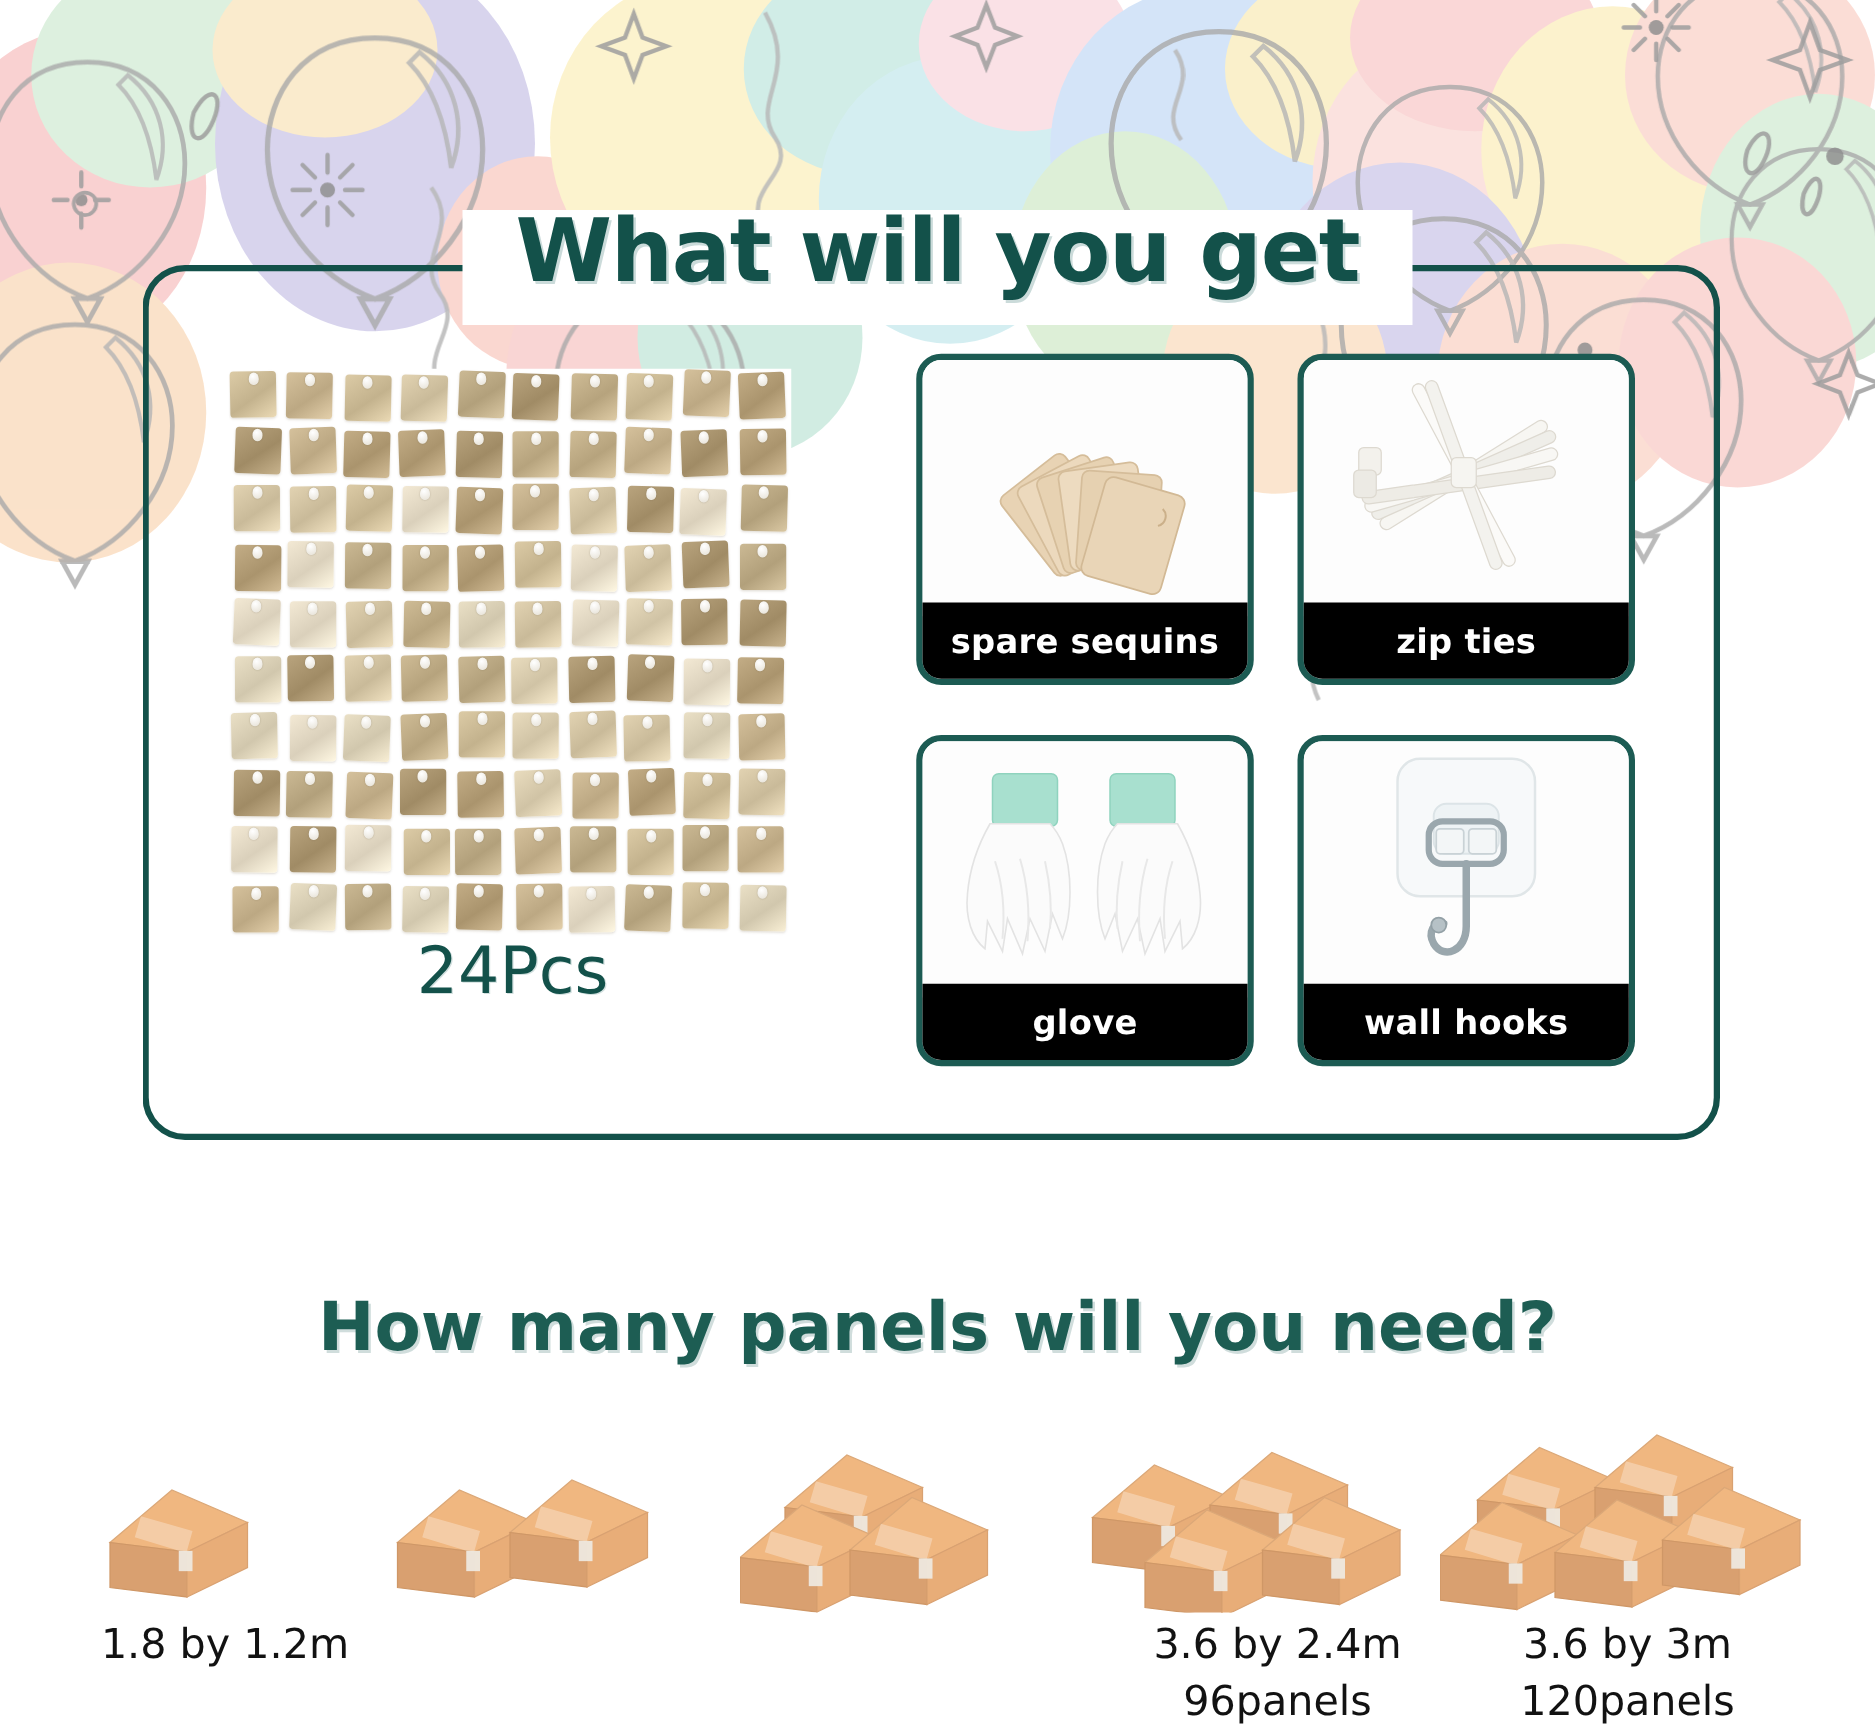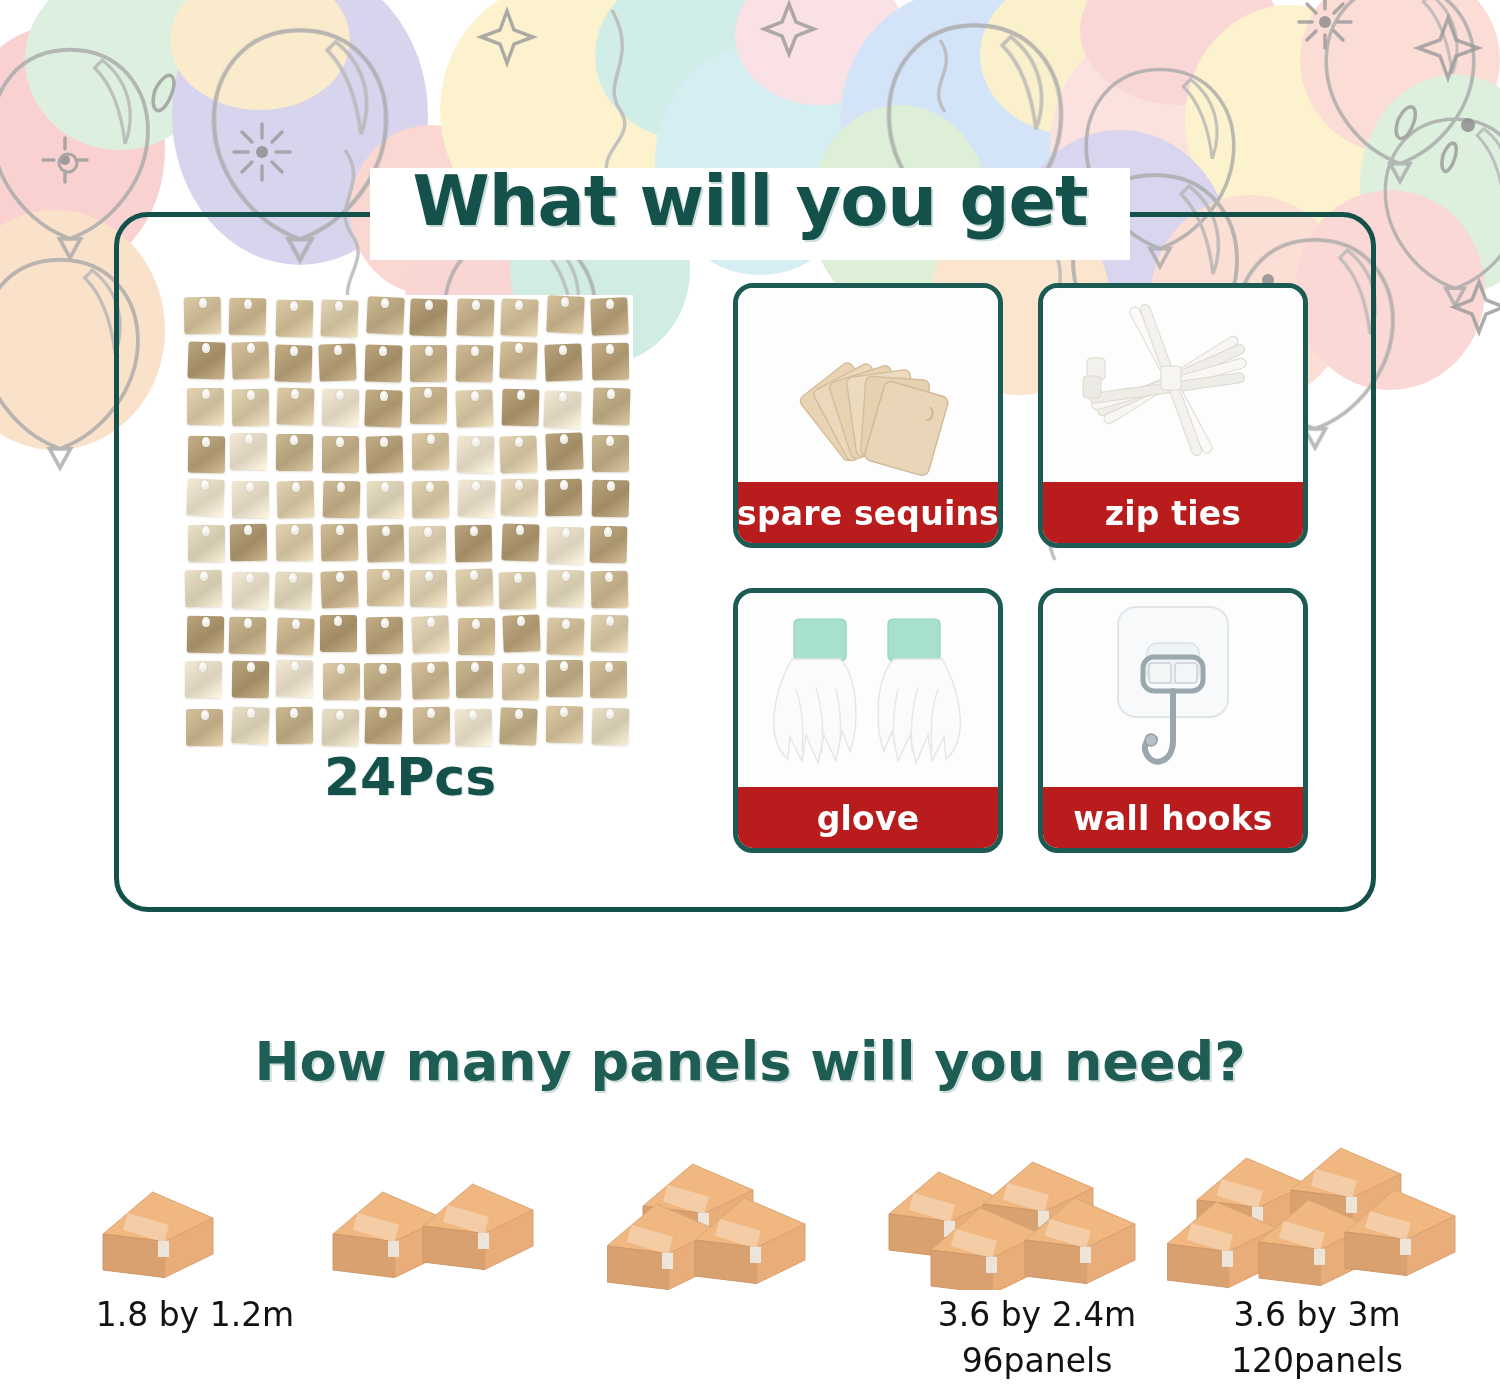--- a/index.html
+++ b/index.html
@@ -45,56 +45,56 @@
   }
   .panel-grid{position:absolute;left:0;top:0;width:450px;height:455px;}
   .sq{position:absolute;border-radius:3px;box-shadow:0 1px 2px rgba(120,100,70,.22);}
   .clip{position:absolute;width:8px;height:10px;border-radius:50% 50% 45% 45%;
         background:radial-gradient(circle at 40% 30%,#ffffff,#e5e0d4);
         box-shadow:0 0 1px rgba(90,80,60,.5);}
   .panel-caption{
     position:absolute;left:150px;top:750px;width:520px;text-align:center;z-index:6;
   }
   .pc-big{
-    font-family:"DejaVu Sans", sans-serif;font-weight:700;font-size:52px;color:#13514a;
+    font-family:"DejaVu Sans", sans-serif;font-weight:400;font-size:52px;color:#13514a;
     text-shadow:1px 1px 0 rgba(140,175,172,.4);line-height:1.05;
   }
   .pc-sub{
     font-family:"DejaVu Sans", sans-serif;font-size:36px;color:#1c1c1c;margin-top:6px;line-height:1.1;
   }
 
   
   .cards{position:absolute;left:733px;top:283px;width:570px;height:577px;z-index:5;}
   .card{
     position:absolute;width:270px;height:265px;
     border:5px solid #1c5b53;border-radius:20px;
     background:#ffffff;box-sizing:border-box;overflow:hidden;
   }
   .card.c0{left:0;top:0;}
   .card.c1{left:305px;top:0;}
   .card.c2{left:0;top:305px;}
   .card.c3{left:305px;top:305px;}
   .card-img{position:absolute;left:0;top:0;right:0;height:205px;background:#fdfdfd;overflow:hidden;}
   .card-label{
     position:absolute;left:-1px;right:-1px;bottom:-1px;height:62px;
-    background:#b91c1c;border-radius:0 0 16px 16px;
+    background:#000000;border-radius:0 0 16px 16px;
     display:flex;align-items:center;justify-content:center;
-    color:#ffffff;font-family:"DejaVu Sans", sans-serif;font-weight:700;font-size:33px;
+    color:#ffffff;font-family:"DejaVu Sans", sans-serif;font-weight:700;font-size:27px;
     letter-spacing:.2px;
   }
 
   
   .h2{
     position:absolute;left:0;top:1030px;width:1500px;text-align:center;z-index:6;
     font-family:"DejaVu Sans", sans-serif;font-weight:700;font-size:54px;color:#1d5d53;
     text-shadow:2px 2px 0 rgba(150,180,177,.45);
   }
 
   
-  .sizes{position:absolute;left:15px;top:1140px;width:1404px;height:245px;z-index:6;}
+  .sizes{position:absolute;left:0;top:1140px;width:1404px;height:245px;z-index:6;}
   .size-col{position:absolute;top:0;width:300px;height:245px;}
   .size-art{position:absolute;left:0;top:0;width:300px;height:150px;}
   .size-art svg{position:absolute;left:0;top:0;}
   .size-txt{position:absolute;left:0;top:152px;width:300px;text-align:center;
             font-family:"DejaVu Sans", sans-serif;font-size:33px;color:#121212;line-height:1.38;}
   .size-txt .l2{display:block;}
 </style>
 </head>
 <body>
 

